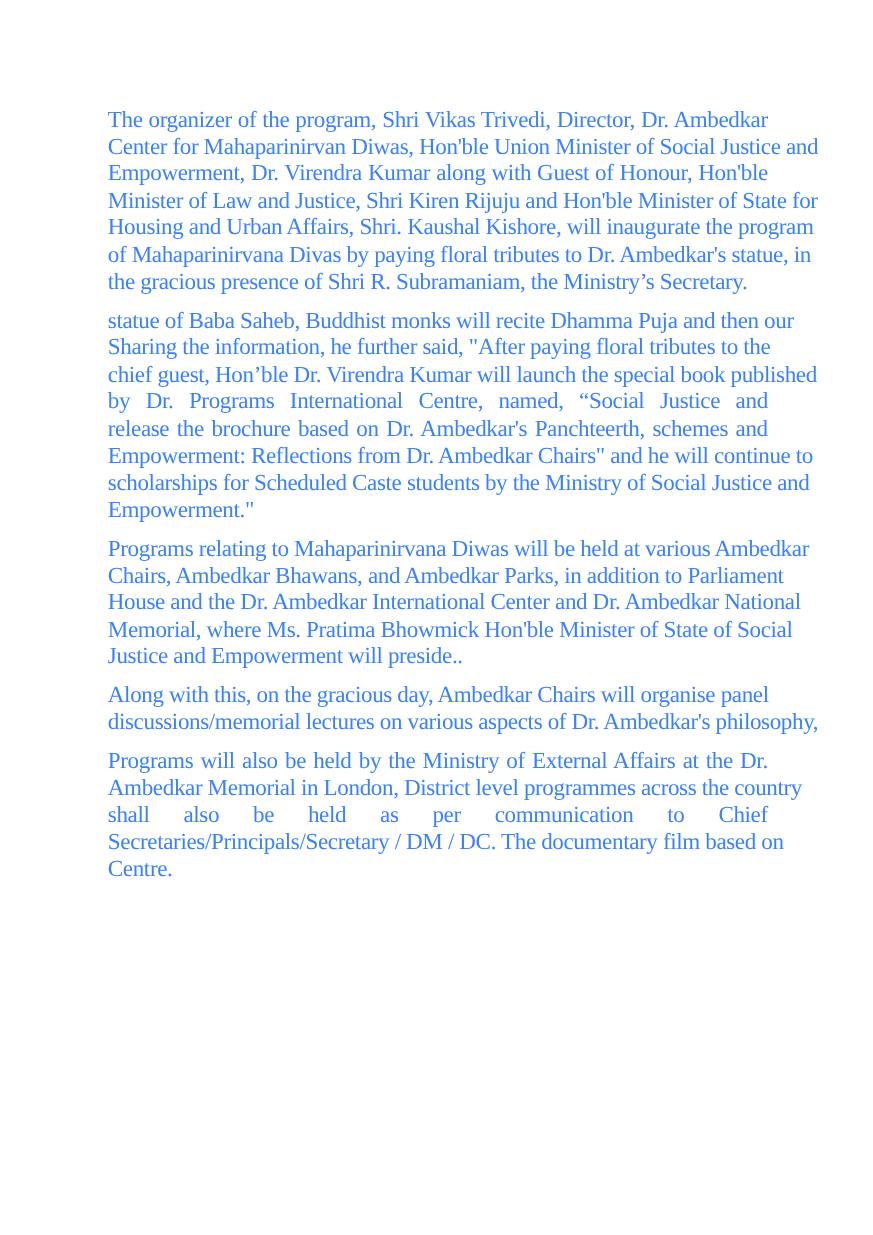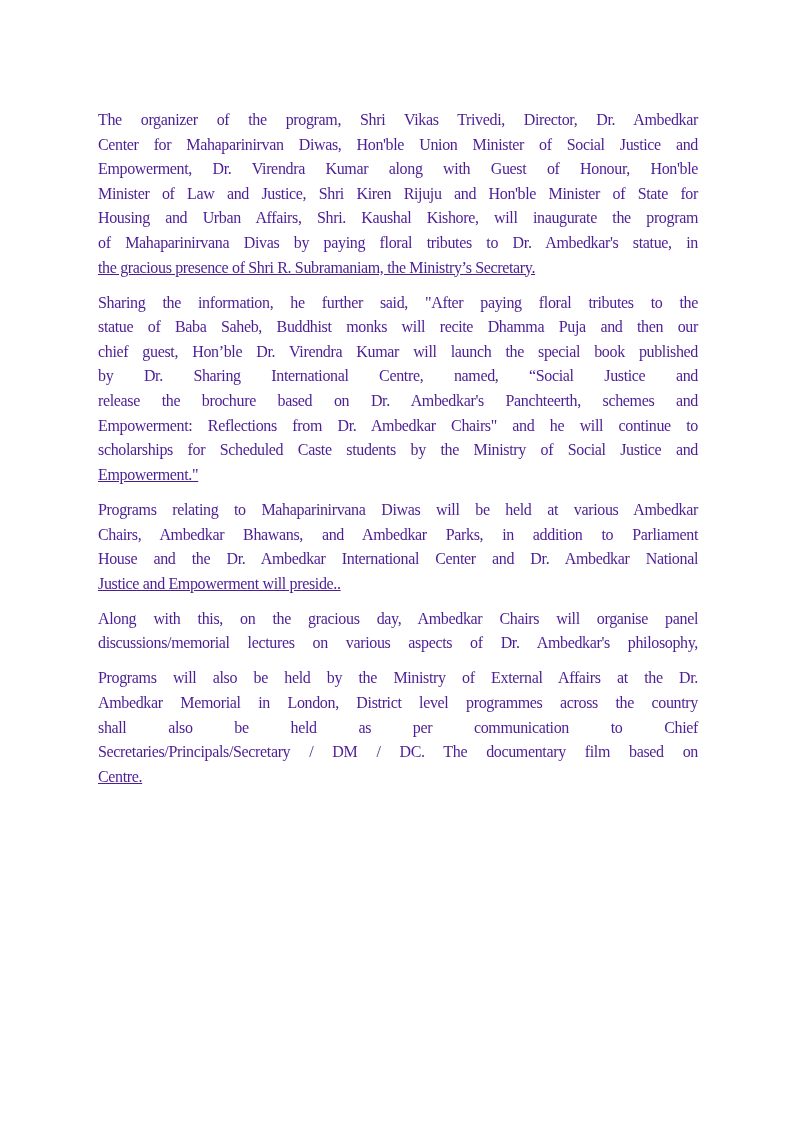--- a/index.html
+++ b/index.html
@@ -1,65 +1,66 @@
 <!DOCTYPE html>
 <html><head>
 <meta charset="utf-8">
 <style>
   html, body { margin: 0; padding: 0; background: #ffffff; }
   body { width: 794px; height: 1123px; position: relative; overflow: hidden; }
   .page {
     position: absolute;
     left: 98px;
-    top: 108px;
+    top: 96px;
     width: 600px;
     font-family: "Liberation Serif", serif;
-    font-size: 16px;
+    font-size: 21px;
     line-height: 24.6px;
-    color: #4c1d95;
+    color: #3b82f6;
   }
   .para {
     margin: 0 0 10.5px 0;
     text-align: justify;
     letter-spacing: -0.35px;
     word-spacing: 0px;
   }
   .line { display: block; text-align: justify; text-align-last: justify; white-space: nowrap; }
-  .line.last { text-align-last: left; text-decoration: underline; }
+  .line.last { text-align-last: left; }
 </style>
 </head>
 <body>
 
 <div class="page">
 
   <p class="para">
     <span class="line">The organizer of the program, Shri Vikas Trivedi, Director, Dr. Ambedkar</span>
     <span class="line">Center for Mahaparinirvan Diwas, Hon'ble Union Minister of Social Justice and</span>
     <span class="line">Empowerment, Dr. Virendra Kumar along with Guest of Honour, Hon'ble</span>
     <span class="line">Minister of Law and Justice, Shri Kiren Rijuju and Hon'ble Minister of State for</span>
     <span class="line">Housing and Urban Affairs, Shri. Kaushal Kishore, will inaugurate the program</span>
     <span class="line">of Mahaparinirvana Divas by paying floral tributes to Dr.  Ambedkar's statue, in</span>
     <span class="line last">the gracious presence of Shri R. Subramaniam, the Ministry’s Secretary.</span>
   </p>
 
   <p class="para">
+    <span class="line">statue of Baba Saheb, Buddhist monks will recite Dhamma Puja and then our</span>
     <span class="line">Sharing the information, he further said, "After paying floral tributes to the</span>
-    <span class="line">statue of Baba Saheb, Buddhist monks will recite Dhamma Puja and then our</span>
     <span class="line">chief guest, Hon’ble Dr. Virendra Kumar will launch the special book published</span>
-    <span class="line">by Dr. Sharing International Centre, named, “Social Justice and</span>
+    <span class="line">by Dr. Programs International Centre, named, “Social Justice and</span>
     <span class="line">release the brochure based on Dr. Ambedkar's Panchteerth, schemes and</span>
     <span class="line">Empowerment: Reflections from Dr. Ambedkar Chairs" and he will continue to</span>
     <span class="line">scholarships for Scheduled Caste students by the Ministry of Social Justice and</span>
     <span class="line last">Empowerment."</span>
   </p>
 
   <p class="para">
     <span class="line">Programs relating to Mahaparinirvana Diwas will be held at various Ambedkar</span>
     <span class="line">Chairs, Ambedkar Bhawans, and Ambedkar Parks, in addition to Parliament</span>
     <span class="line">House and the Dr. Ambedkar International Center and Dr. Ambedkar National</span>
+    <span class="line">Memorial, where Ms. Pratima Bhowmick Hon'ble Minister of State of Social</span>
     <span class="line last">Justice and Empowerment will preside..</span>
   </p>
 
   <p class="para">
     <span class="line">Along with this, on the gracious day, Ambedkar Chairs will organise panel</span>
     <span class="line">discussions/memorial lectures on various aspects of Dr. Ambedkar's philosophy,</span>
   </p>
 
   <p class="para">
     <span class="line">Programs will also be held by the Ministry of External Affairs at the Dr.</span>

